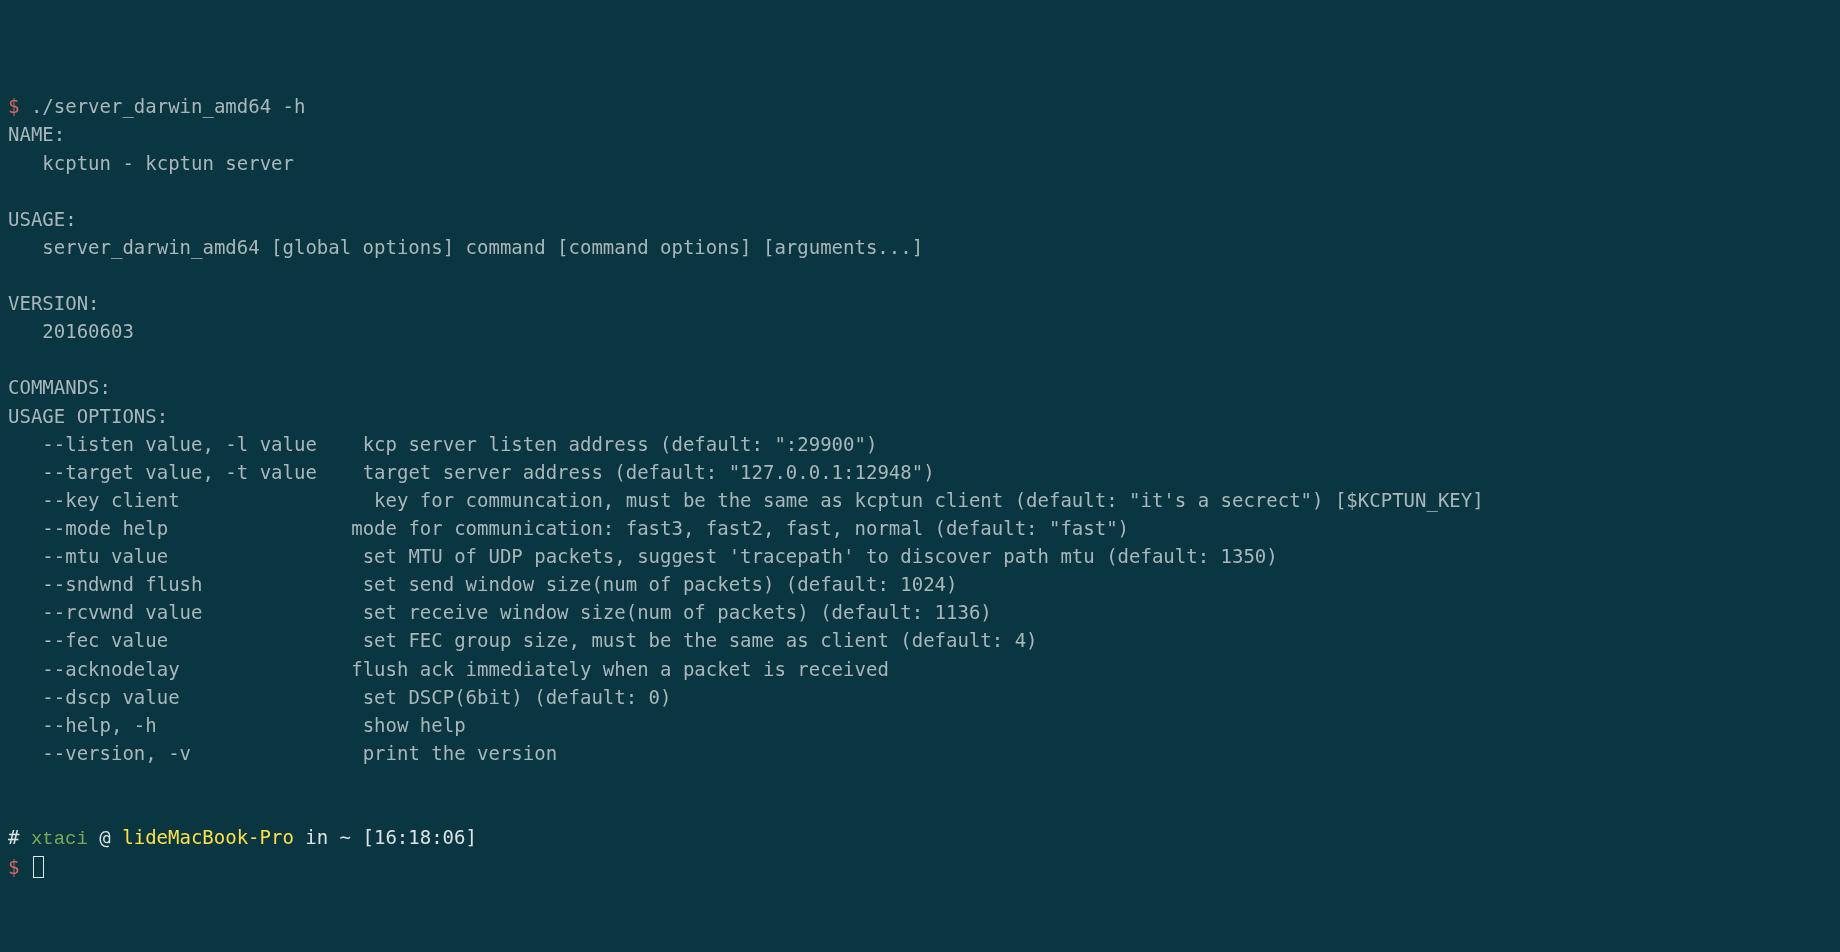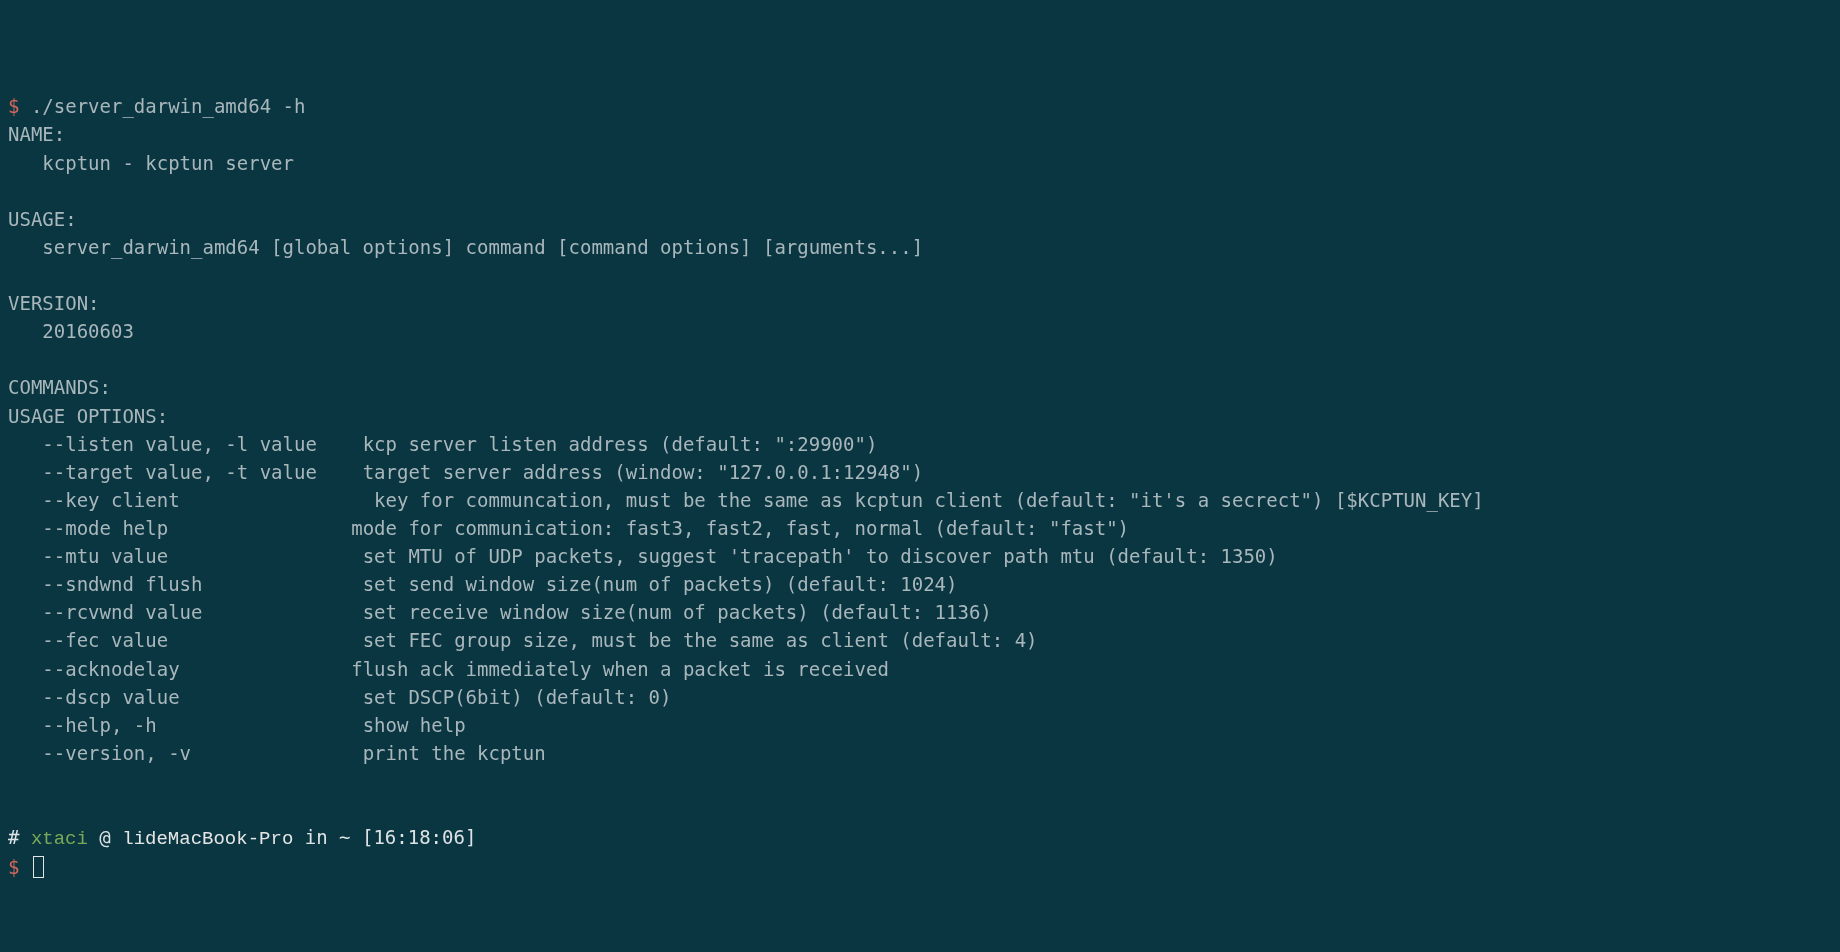--- a/index.html
+++ b/index.html
@@ -19,22 +19,21 @@
       min-height: 952px;
     }
     .prompt-dollar {
       color: #d4685e;
     }
     .user {
       color: #7aa956;
       font-family: Liberation Mono, monospace;
     }
     .host {
-      color: #e5e5e5;
-      font-family: Liberation Mono, monospace;
+      color: #fde047;
     }
     .cursor {
       display: inline-block;
       width: 11px;
       height: 22px;
       border: 1.5px solid #e0e6e8;
       vertical-align: text-bottom;
       margin-left: 2px;
     }
     .dim {
@@ -54,30 +53,30 @@
 
 <span>USAGE:</span>
 <span>   server_darwin_amd64 [global options] command [command options] [arguments...]</span>
 
 <span>VERSION:</span>
 <span>   20160603</span>
 
 <span>COMMANDS:</span>
 <span>USAGE OPTIONS:</span>
 <span><span>   --listen value, -l value</span>    <span>kcp server listen address (default: ":29900")</span></span>
-<span><span>   --target value, -t value</span>    <span>target server address (window: "127.0.0.1:12948")</span></span>
+<span><span>   --target value, -t value</span>    <span>target server address (default: "127.0.0.1:12948")</span></span>
 <span><span>   --key client</span>                 <span>key for communcation, must be the same as kcptun client (default: "it's a secrect") [$KCPTUN_KEY]</span></span>
 <span><span>   --mode help</span>                <span>mode for communication: fast3, fast2, fast, normal (default: "fast")</span></span>
 <span><span>   --mtu value</span>                 <span>set MTU of UDP packets, suggest 'tracepath' to discover path mtu (default: 1350)</span></span>
 <span><span>   --sndwnd flush</span>              <span>set send window size(num of packets) (default: 1024)</span></span>
 <span><span>   --rcvwnd value</span>              <span>set receive window size(num of packets) (default: 1136)</span></span>
 <span><span>   --fec value</span>                 <span>set FEC group size, must be the same as client (default: 4)</span></span>
 <span><span>   --acknodelay</span>               <span>flush ack immediately when a packet is received</span></span>
 <span><span>   --dscp value</span>                <span>set DSCP(6bit) (default: 0)</span></span>
 <span><span>   --help, -h</span>                  <span>show help</span></span>
-<span><span>   --version, -v</span>               <span>print the kcptun</span></span>
+<span><span>   --version, -v</span>               <span>print the version</span></span>
 
 
 <span><span class="white">#</span> <span class="user">xtaci</span><span class="white"> @ </span><span class="host">lideMacBook-Pro</span><span class="white"> in </span><span class="white">~</span><span class="white"> [</span><span class="white">16:18:06</span><span class="white">]</span></span>
 <span class="prompt-dollar">$</span> <span class="cursor"></span></span></div>
 
 
 
 
 </body></html>

